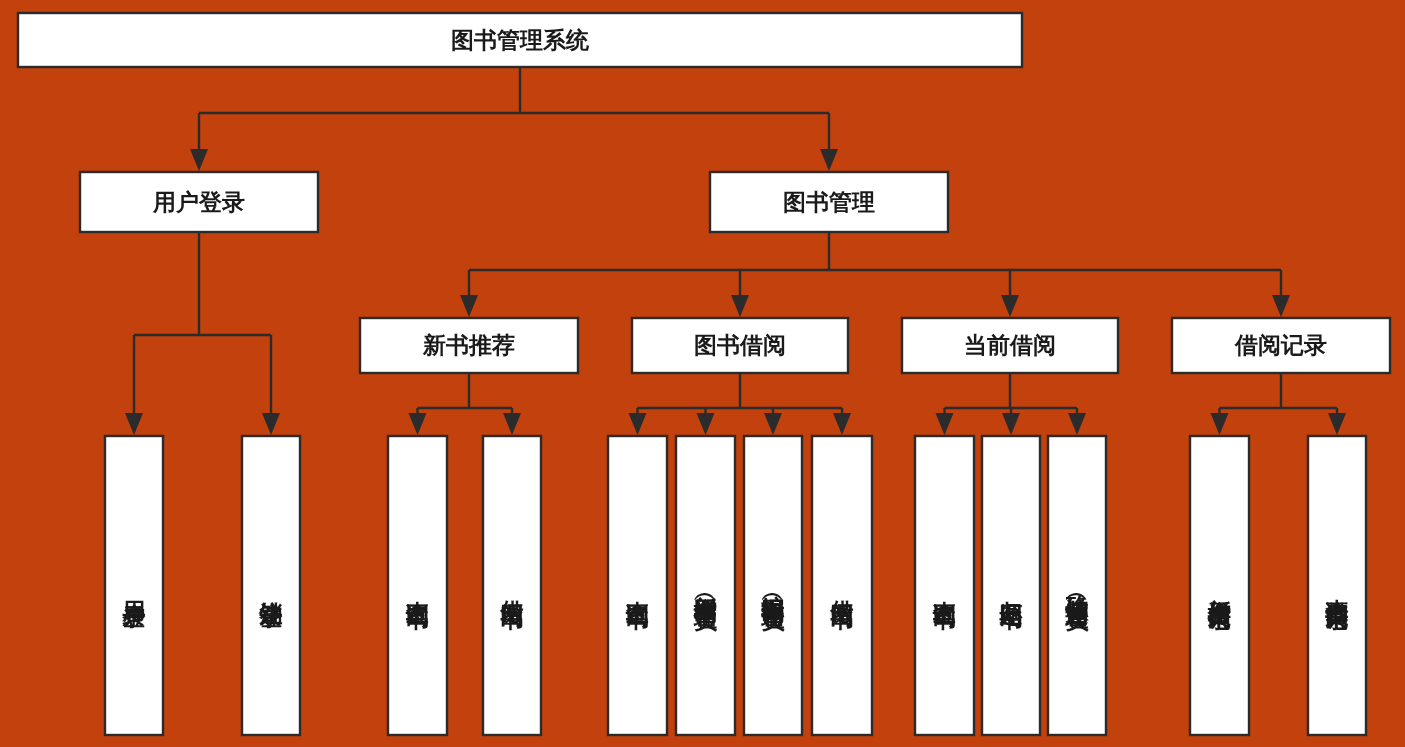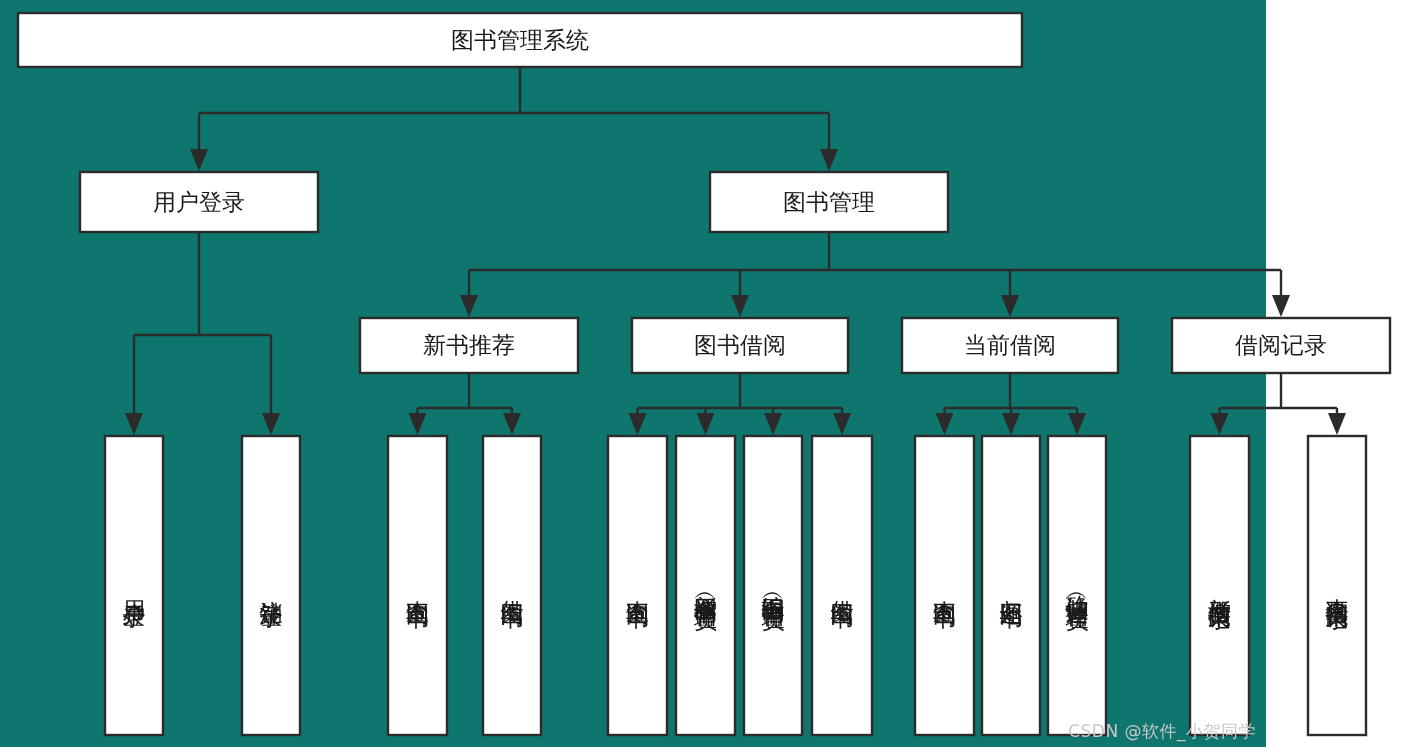--- a/index.html
+++ b/index.html
@@ -9,23 +9,24 @@
     background: #ffffff;
   }
   body {
     width: 1405px;
     height: 747px;
     overflow: hidden;
     font-family: "DejaVu Sans", "Liberation Sans", sans-serif;
   }
   #diagram-root {
     position: relative;
-    width: 1266px;
+    width: 1405px;
     height: 747px;
-    background: #0f766e;
+    background: #c2410c;
+    font-weight: bold;
   }
   svg#diagram-svg {
     position: absolute;
     left: 0;
     top: 0;
     width: 1405px;
     height: 747px;
     display: block;
   }
   .node-rect {
@@ -178,14 +179,13 @@
       <div class="node-label-v" style="left: 608px; top: 436px; width: 59px; height: 299px;">查询图书</div>
       <div class="node-label-v" style="left: 676px; top: 436px; width: 59px; height: 299px;">新增图书（管理员）</div>
       <div class="node-label-v" style="left: 744px; top: 436px; width: 58px; height: 299px;">编辑图书（管理员）</div>
       <div class="node-label-v" style="left: 812px; top: 436px; width: 60px; height: 299px;">借阅图书</div>
       <div class="node-label-v" style="left: 915px; top: 436px; width: 59px; height: 299px;">查询图书</div>
       <div class="node-label-v" style="left: 982px; top: 436px; width: 58px; height: 299px;">归还图书</div>
       <div class="node-label-v" style="left: 1048px; top: 436px; width: 58px; height: 299px;">确认归还（管理员）</div>
       <div class="node-label-v" style="left: 1190px; top: 436px; width: 59px; height: 299px;">新增借阅记录</div>
       <div class="node-label-v" style="left: 1308px; top: 436px; width: 58px; height: 299px;">查询借阅记录</div>
     </div>
-  <div class="watermark">CSDN @软件_小贺同学</div>
 </div>
 
 </body></html>

